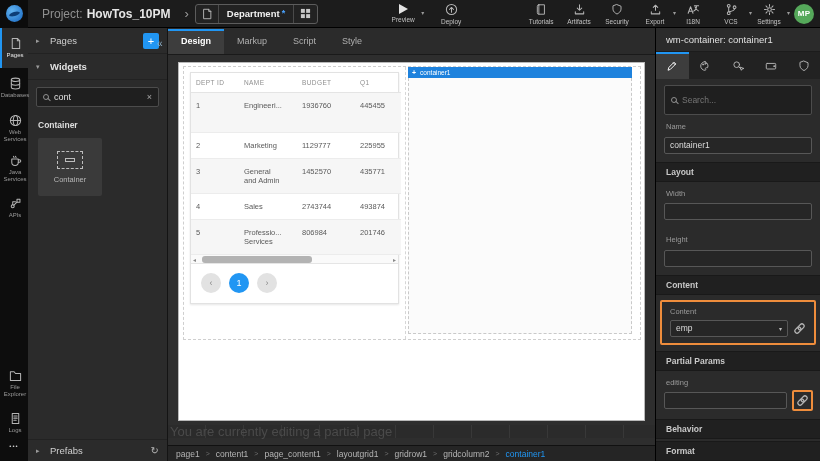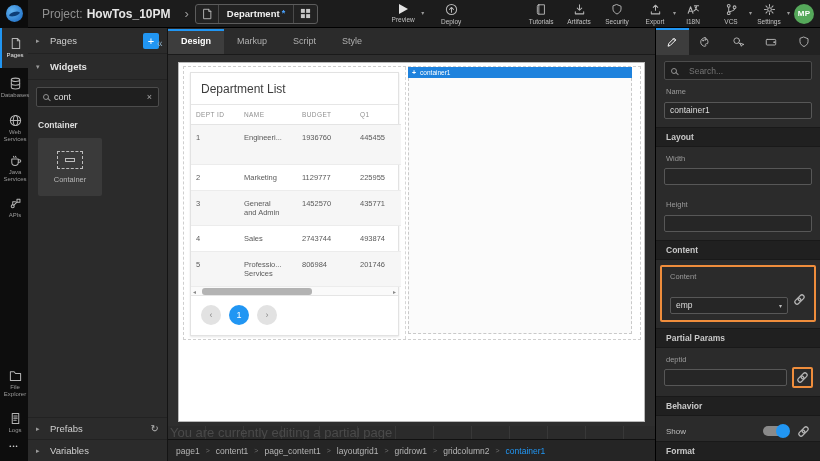--- a/index.html
+++ b/index.html
@@ -98,39 +98,39 @@
   .hs-thumb { position:absolute; left:4px; top:0; width:110px; height:7px; background:#b3b3b3; border-radius:3px; cursor:pointer; }
   .pager { display:flex; gap:8px; padding:9px 10px 10px; }
   .pg { width:20px; height:20px; border-radius:50%; background:#e2e2e2; color:#8a8a8a; font-size:9px; display:flex; align-items:center; justify-content:center; cursor:pointer; }
   .pg.active { background:#2196f3; color:#fff; }
   .wmsel { position:absolute; left:2px; right:8px; top:0; }
   .wmhead { height:11px; background:#1e82dd; color:#fff; font-size:6.5px; display:flex; align-items:center; gap:4px; padding:0 4px; cursor:move; }
   .wmhead .mv { font-size:7px; font-weight:bold; }
   .wmbody { height:256px; border:1px dashed #c9c9c9; border-top:none; background:#fbfbfb; }
   .status-strip { height:13px; flex:none; background:#2b2b2b; color:#4a4a4a; font-size:13px; line-height:13px; padding-left:2px;
     background-image:repeating-linear-gradient(90deg, transparent 0 37px, #383838 37px 38px); }
-  .crumbs { height:22px; flex:none; background:#252525; border-top:1px solid #111; display:flex; align-items:center; gap:6px; padding:0 8px; font-size:8.5px; }
+  .crumbs { height:16px; flex:none; background:#252525; border-top:1px solid #111; display:flex; align-items:center; gap:6px; padding:0 8px; font-size:8.5px;margin-top:7px; }
   .crumb { color:#b5b5b5; cursor:pointer; }
   .crumb.active { color:#2196f3; }
   .crumb-sep { color:#6e6e6e; font-size:7px; }
   .panel-collapse-l { position:absolute; left:157px; top:38px; color:#8fb3cc; font-size:10px; z-index:11; cursor:pointer; }
 
   
   .rpanel { position:absolute; right:0; top:28px; bottom:0; width:165px; background:#2b2b2b; border-left:1px solid #000; overflow:hidden; }
   .rp-title { padding:6px 10px; font-size:9.5px; color:#e0e0e0; border-bottom:1px solid #1c1c1c; }
   .rp-tabs { display:flex; height:27px; background:#222; }
   .rp-tab { flex:1; display:flex; align-items:center; justify-content:center; cursor:pointer; }
   .rp-tab.active { background:#3d3d3d; box-shadow:inset 0 2px 0 #2196f3; }
   .rp-tab.active .ic { stroke:#fff; }
-  .rp-search { margin:6px 8px 7px; height:19px; background:#1f1f1f; border:1px solid #4c4c4c; border-radius:2px; display:flex; align-items:center; gap:12px; padding:0 6px; }
+  .rp-search { margin:6px 8px 7px; height:30px; background:#1f1f1f; border:1px solid #4c4c4c; border-radius:2px; display:flex; align-items:center; gap:5px; padding:0 6px; }
   .rp-search input { flex:1; background:transparent; border:none; outline:none; color:#bbb; font-size:8.5px; font-family:inherit; min-width:0; }
   .sec-h { background:#202020; border-top:1px solid #191919; border-bottom:1px solid #191919; padding:4px 10px; font-size:8.5px; font-weight:bold; color:#c8c8c8; }
   .flabel { margin:7px 10px 3px; font-size:7.5px; color:#9a9a9a; }
   .finput { margin:0 8px 8px; height:17px; background:#262626; border:1px solid #575757; border-radius:2px; color:#ddd; font-size:8.5px; padding:0 5px; width:calc(100% - 16px); font-family:inherit; outline:none; }
-  .fselect { margin:12px 0 0; height:17px; background:#262626; border:1px solid #575757; border-radius:2px; display:flex; align-items:center; cursor:pointer; flex:1; }
+  .fselect { margin:0 0 0; height:17px; background:#262626; border:1px solid #575757; border-radius:2px; display:flex; align-items:center; cursor:pointer; flex:1; }
   .fselect .fs-txt { flex:1; font-size:8.5px; color:#ddd; padding:0 5px; }
   .fselect .fs-caret { font-size:6px; color:#bbb; padding:0 5px; }
   .orange-group { margin:5px 4px 6px; border:2px solid #ef8d3c; border-radius:2px; padding:1px 2px 6px; }
   .orange-group .flabel { margin:4px 6px 4px; }
   .field-row { display:flex; align-items:center; gap:5px; margin:0 6px; }
   .field-row2 { display:flex; align-items:center; gap:5px; margin:0 8px 8px; }
   .field-row2 .finput { margin:0; flex:1; width:auto; }
   .orange-ic { border:2px solid #ef8d3c; border-radius:2px; padding:2px; display:flex; }
   .link-ic { cursor:pointer; flex:none; }
   .show-row { display:flex; align-items:center; gap:8px; margin:9px 10px 9px; }
@@ -322,43 +322,38 @@
       </span>
     <span class="tile-lbl">Container</span>
   </div>
   <div class="lp-spacer"></div>
   <div class="lp-bottom">
     <div class="lp-row">
       <span class="tri">▸</span>
       <span>Prefabs</span>
       <span class="refresh-ic">↻</span>
     </div>
-    <div class="lp-row">
-      <span class="tri">▸</span>
-      <span>Variables</span>
-    </div>
   </div>
 </div>
 
 <div class="panel-collapse-l">«</div>
 
 <div class="center">
   <div class="ctoolbar">
     <span class="ctab active">Design</span>
     <span class="ctab">Markup</span>
     <span class="ctab">Script</span>
     <span class="ctab">Style</span>
   </div>
 
   <div class="canvas">
     <div class="page">
       <div class="gridrow">
         <div class="gcol1">
           <div class="card">
-            <div class="card-title">Department List</div>
             <table class="dl">
               <colgroup>
                   <col style="width:48px">
                   <col style="width:58px">
                   <col style="width:58px">
                   <col style="width:46px">
                 </colgroup>
               <thead>
                 <tr>
                   <th>DEPT ID</th>
@@ -442,20 +437,21 @@
     <span class="crumb-sep">&gt;</span>
     <span class="crumb">gridrow1</span>
     <span class="crumb-sep">&gt;</span>
     <span class="crumb">gridcolumn2</span>
     <span class="crumb-sep">&gt;</span>
     <span class="crumb active">container1</span>
   </div>
 </div>
 
 <div class="rpanel">
+  <div class="rp-title">wm-container: container1</div>
   <div class="rp-tabs">
     <span class="rp-tab active">
       <svg width="12" height="12" viewBox="0 0 14 14" class="ic">
           <path d="M2.5 11.5l.9-2.9 6-6 2 2-6 6z"></path>
           <path d="M8.6 3.4l2 2"></path>
         </svg>
     </span>
     <span class="rp-tab">
       <svg width="12" height="12" viewBox="0 0 14 14" class="ic">
           <path d="M7 2a5 5 0 100 10c1.1 0 1.1-.9.6-1.5-.5-.7 0-1.5 1-1.5H10A5 5 0 007 2z"></path>
@@ -506,21 +502,21 @@
       <svg width="13" height="13" viewBox="0 0 12 12" class="ic link-ic">
           <g transform="rotate(-45 6 6)">
             <rect x="0.8" y="4" width="6.2" height="4" rx="2"></rect>
             <rect x="5" y="4" width="6.2" height="4" rx="2"></rect>
           </g>
         </svg>
     </div>
   </div>
 
   <div class="sec-h">Partial Params</div>
-  <div class="flabel">deptid</div>
+  <div class="flabel">editing</div>
   <div class="field-row2">
     <input type="text" class="finput" style="">
     <span class="orange-ic">
       <svg width="13" height="13" viewBox="0 0 12 12" class="ic link-ic">
           <g transform="rotate(-45 6 6)">
             <rect x="0.8" y="4" width="6.2" height="4" rx="2"></rect>
             <rect x="5" y="4" width="6.2" height="4" rx="2"></rect>
           </g>
         </svg>
     </span>

